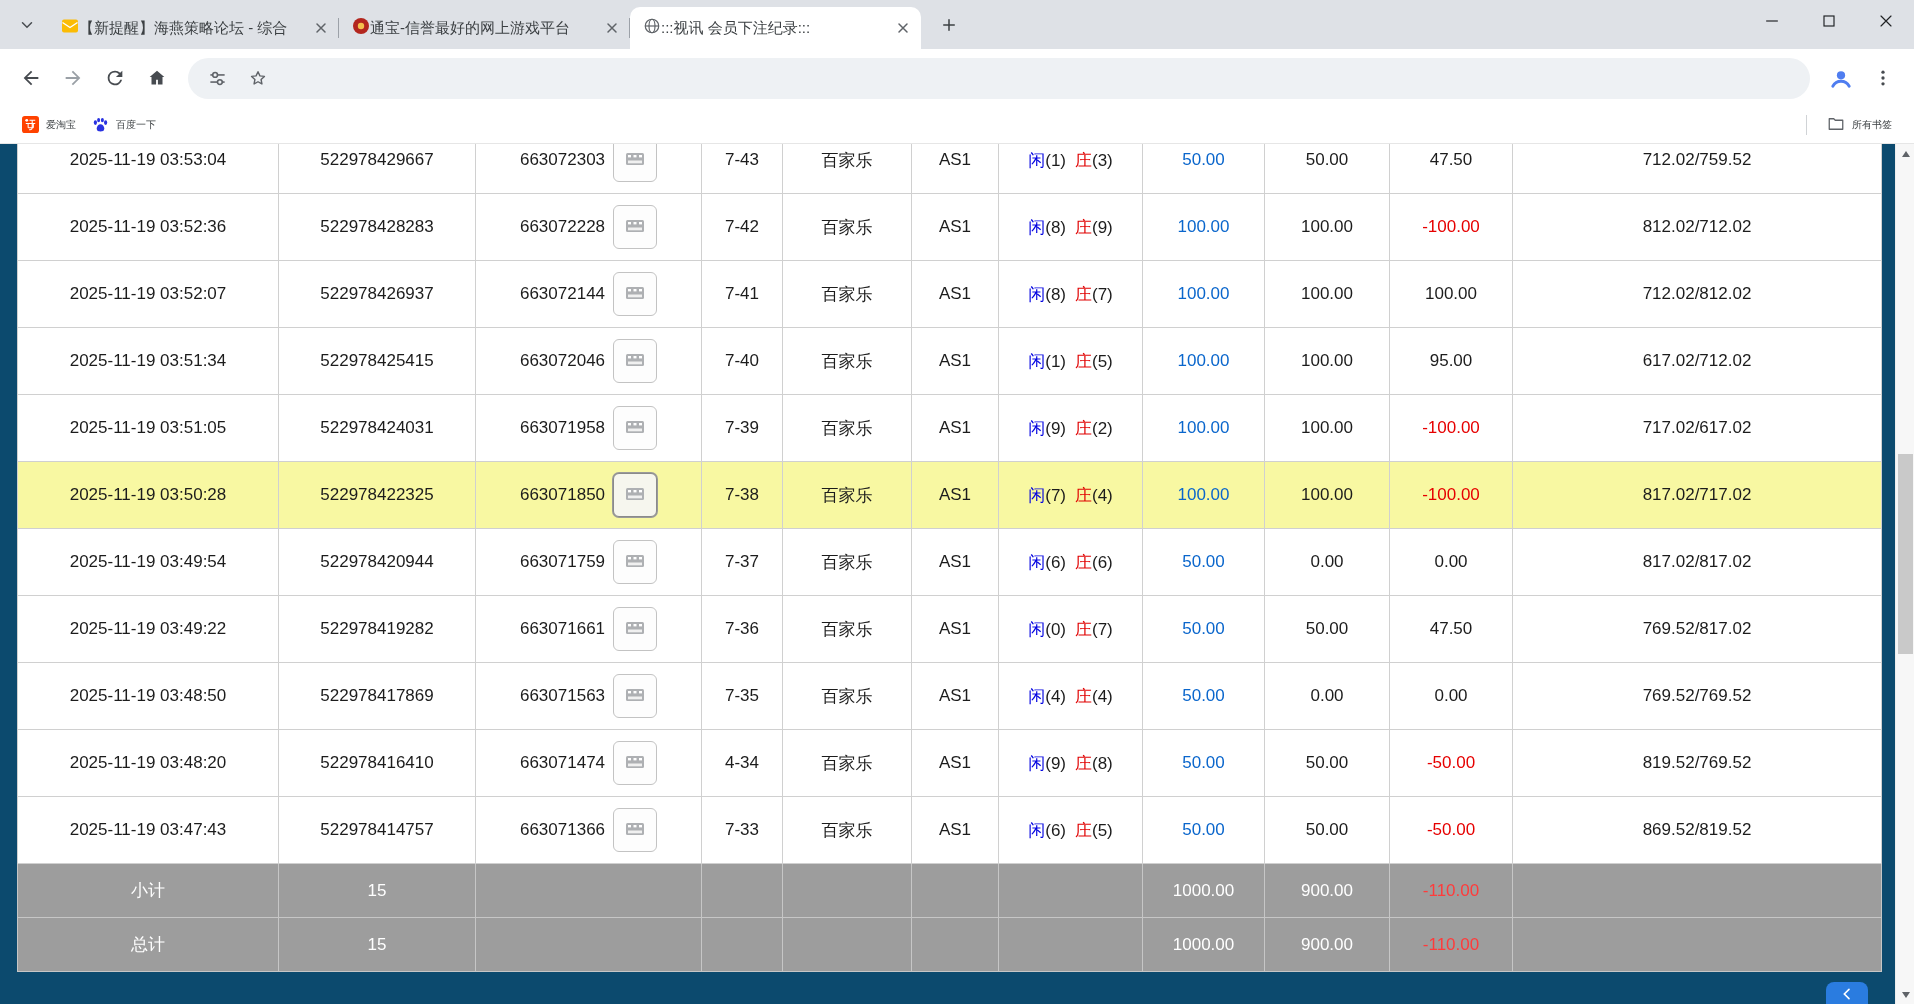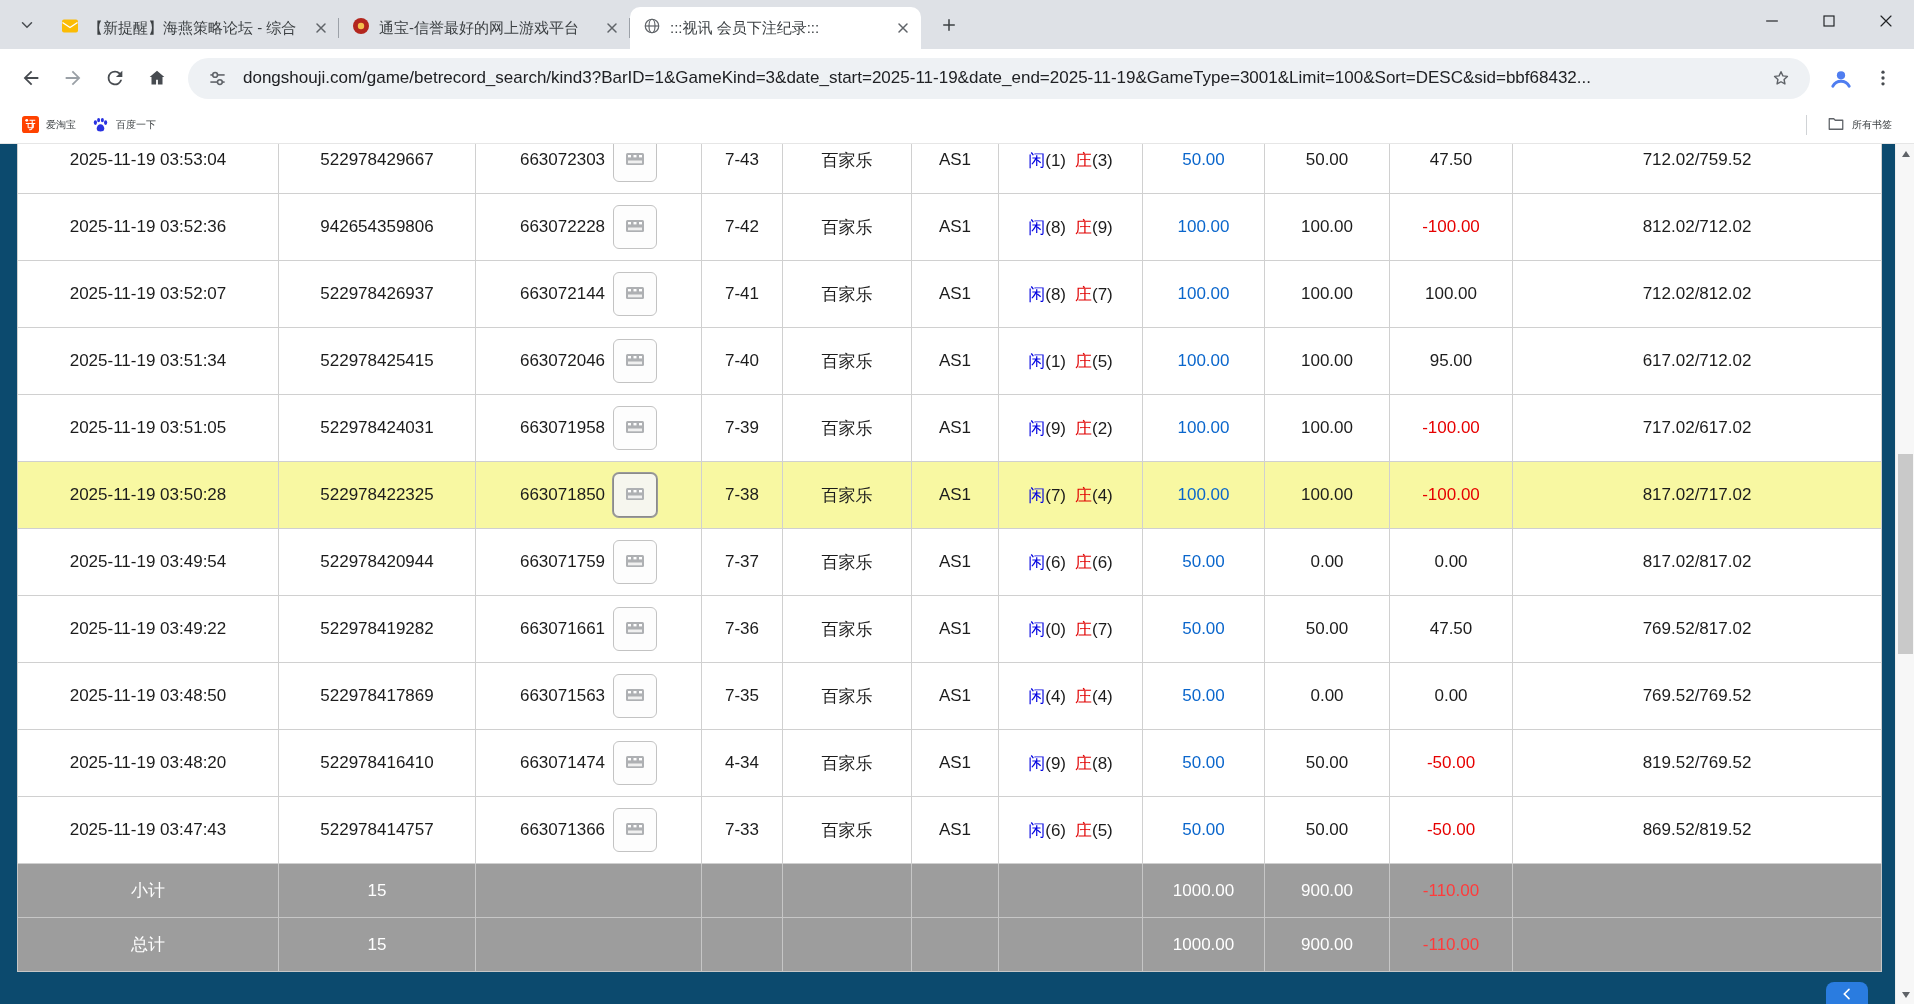--- a/index.html
+++ b/index.html
@@ -3,21 +3,21 @@
 <meta charset="utf-8">
 <style>
   * { margin:0; padding:0; box-sizing:border-box; }
   html,body { width:1914px; height:1005px; overflow:hidden; background:#fff;
               font-family:"Liberation Sans","DejaVu Sans",sans-serif; }
 
   
   .tabstrip { height:49px; background:#dee1e6; position:relative; display:flex; align-items:flex-end; }
   .tab-search-btn { width:34px; height:34px; margin:0 4px 7px 10px; border-radius:50%;
                     display:flex; align-items:center; justify-content:center; }
-  .tab { width:291px; height:42px; display:flex; align-items:center; gap:9px;
+  .tab { width:291px; height:42px; display:flex; align-items:center; 
          padding:0 8px 0 13px; position:relative; border-radius:10px 10px 0 0; }
   .tab.active { background:#fff; }
   .tab:not(.active)::after { content:""; position:absolute; right:0; top:11px; height:20px; width:1px; background:#9ca1a8; }
   .tab-title { flex:1; font-size:15px; color:#3c4043; white-space:nowrap; overflow:hidden; text-overflow:ellipsis; }
   .tab-close { width:20px; height:20px; border-radius:50%; flex:0 0 auto;
                display:flex; align-items:center; justify-content:center; }
   .new-tab-btn { width:32px; height:32px; margin:0 0 8px 12px; border-radius:50%;
                  display:flex; align-items:center; justify-content:center; }
   .win-controls { position:absolute; right:0; top:0; display:flex; }
   .win-btn { width:57px; height:42px; display:flex; align-items:center; justify-content:center; }
@@ -180,21 +180,20 @@
 
   <div class="urlbar">
     <span class="url-icon-btn">
       <svg width="19" height="19" viewBox="0 0 24 24" stroke="#5f6368" stroke-width="2" fill="#eef1f4">
           <line x1="3" y1="7.5" x2="21" y2="7.5"></line>
           <circle cx="9" cy="7.5" r="3"></circle>
           <line x1="3" y1="16.5" x2="21" y2="16.5"></line>
           <circle cx="15" cy="16.5" r="3"></circle>
         </svg>
     </span>
-    <span class="url-text">dongshouji.com/game/betrecord_search/kind3?BarID=1&amp;GameKind=3&amp;date_start=2025-11-19&amp;date_end=2025-11-19&amp;GameType=3001&amp;Limit=100&amp;Sort=DESC&amp;sid=bbf68432...</span>
     <span class="url-icon-btn">
       <svg width="20" height="20" viewBox="0 0 24 24">
           <path d="M12 4.5l2.3 4.9 5.4.7-4 3.7 1 5.3-4.7-2.6-4.7 2.6 1-5.3-4-3.7 5.4-.7z" fill="none" stroke="#5f6368" stroke-width="1.7" stroke-linejoin="round"></path>
         </svg>
     </span>
   </div>
 
   <div class="nav-btn">
     <svg width="26" height="26" viewBox="0 0 24 24">
         <circle cx="12" cy="9.5" r="3.8" fill="#4f7df0"></circle>
@@ -289,21 +288,21 @@
     </td>
     <td>
       <a class="bet-link">50.00</a>
     </td>
     <td class="c-valid">50.00</td>
     <td class="c-winloss">47.50</td>
     <td class="c-balance">712.02/759.52</td>
   </tr>
         <tr>
     <td class="c-time">2025-11-19 03:52:36</td>
-    <td class="c-betid">942654359806</td>
+    <td class="c-betid">522978428283</td>
     <td>
       <div class="c-game-wrap">
         <span class="game-no">663072228</span>
         <button class="video-btn">
           <span>
             <svg width="24" height="24" viewBox="0 0 24 24">
                     <rect x="3" y="6" width="18" height="12" rx="1.5" fill="#aeb0b3"></rect>
                     <rect x="5" y="8" width="3" height="2.4" fill="#fff"></rect>
                     <rect x="10.5" y="8" width="3" height="2.4" fill="#fff"></rect>
                     <rect x="16" y="8" width="3" height="2.4" fill="#fff"></rect>

